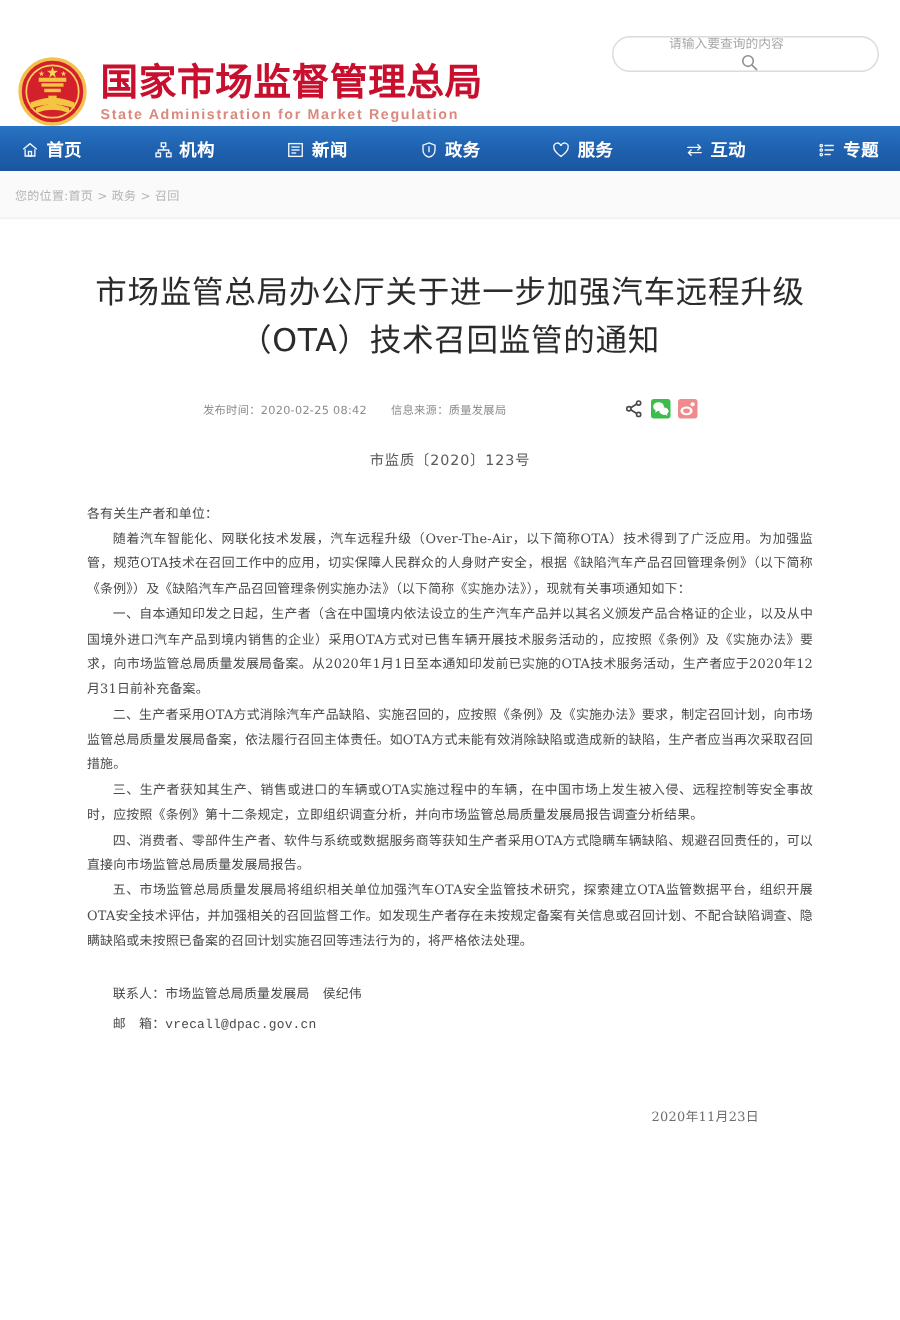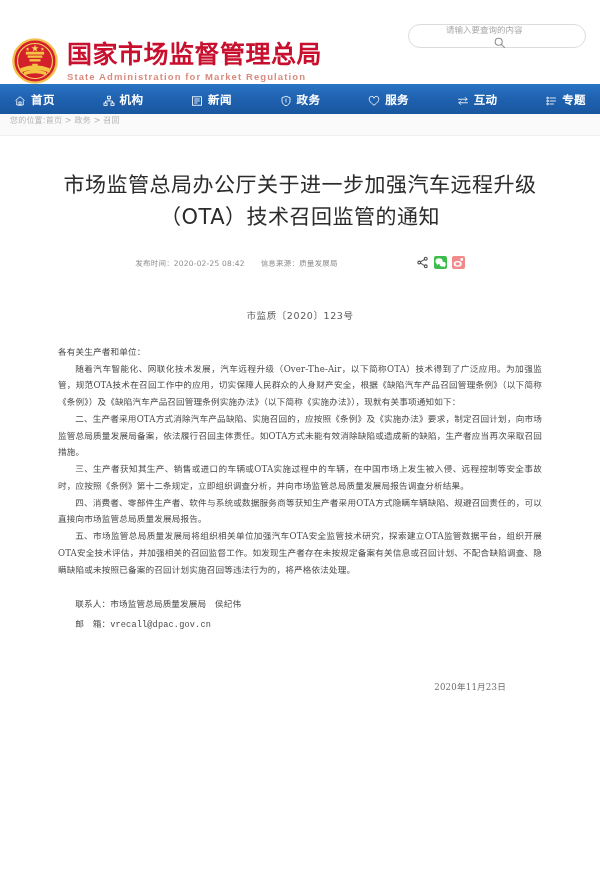--- a/index.html
+++ b/index.html
@@ -109,24 +109,25 @@
     font-family: "DejaVu Sans", "Liberation Sans", sans-serif;
     font-size: 11.5px;
     font-weight: 700;
     letter-spacing: .4px;
     white-space: nowrap;
     text-align: center;
   }
 
   
   .breadcrumb-bar {
-    height: 22px;
+    height: 32px;
     background: #fafafa;
     border-bottom: 1px solid #f0f0f0;
     display: flex;
+    align-items: center;
     padding: 0 10px;
     font-family: "DejaVu Sans", "Liberation Sans", sans-serif;
     font-size: 8px;
     color: #b3b3b3;
     letter-spacing: .2px;
   }
 
   
   .article {
     padding: 34px 58px 0 58px;
@@ -168,21 +169,21 @@
     height: 13px;
     border-radius: 2px;
     display: inline-block;
     cursor: pointer;
   }
   .share-ico.plain { background: transparent; }
   .share-ico.wechat { background: #3cbd4b; }
   .share-ico.weibo  { background: #ef8b8b; }
 
   .doc-number {
-    margin-top: 39px;
+    margin-top: 20px;
     text-align: center;
     font-family: "DejaVu Sans", "Liberation Sans", sans-serif;
     font-size: 9.5px;
     color: #5a5a5a;
     letter-spacing: .6px;
   }
 
   .body-copy {
     margin-top: 22px;
     font-family: "DejaVu Serif", "Liberation Serif", serif;
@@ -385,20 +386,21 @@
         </svg>
       </span>
     </span>
   </div>
 
   <div class="doc-number">市监质〔2020〕123号</div>
 
   <div class="body-copy">
     <p>各有关生产者和单位：</p>
     <p class="indent">随着汽车智能化、网联化技术发展，汽车远程升级（Over-The-Air，以下简称OTA）技术得到了广泛应用。为加强监管，规范OTA技术在召回工作中的应用，切实保障人民群众的人身财产安全，根据《缺陷汽车产品召回管理条例》（以下简称《条例》）及《缺陷汽车产品召回管理条例实施办法》（以下简称《实施办法》），现就有关事项通知如下：</p>
+    <p class="indent">一、自本通知印发之日起，生产者（含在中国境内依法设立的生产汽车产品并以其名义颁发产品合格证的企业，以及从中国境外进口汽车产品到境内销售的企业）采用OTA方式对已售车辆开展技术服务活动的，应按照《条例》及《实施办法》要求，向市场监管总局质量发展局备案。从2020年1月1日至本通知印发前已实施的OTA技术服务活动，生产者应于2020年12月31日前补充备案。</p>
     <p class="indent">二、生产者采用OTA方式消除汽车产品缺陷、实施召回的，应按照《条例》及《实施办法》要求，制定召回计划，向市场监管总局质量发展局备案，依法履行召回主体责任。如OTA方式未能有效消除缺陷或造成新的缺陷，生产者应当再次采取召回措施。</p>
     <p class="indent">三、生产者获知其生产、销售或进口的车辆或OTA实施过程中的车辆，在中国市场上发生被入侵、远程控制等安全事故时，应按照《条例》第十二条规定，立即组织调查分析，并向市场监管总局质量发展局报告调查分析结果。</p>
     <p class="indent">四、消费者、零部件生产者、软件与系统或数据服务商等获知生产者采用OTA方式隐瞒车辆缺陷、规避召回责任的，可以直接向市场监管总局质量发展局报告。</p>
     <p class="indent">五、市场监管总局质量发展局将组织相关单位加强汽车OTA安全监管技术研究，探索建立OTA监管数据平台，组织开展OTA安全技术评估，并加强相关的召回监督工作。如发现生产者存在未按规定备案有关信息或召回计划、不配合缺陷调查、隐瞒缺陷或未按照已备案的召回计划实施召回等违法行为的，将严格依法处理。</p>
   </div>
 
   <div class="contact-block">
     <div>联系人：市场监管总局质量发展局　侯纪伟</div>
     <div>邮　箱：vrecall@dpac.gov.cn</div>
   </div>

